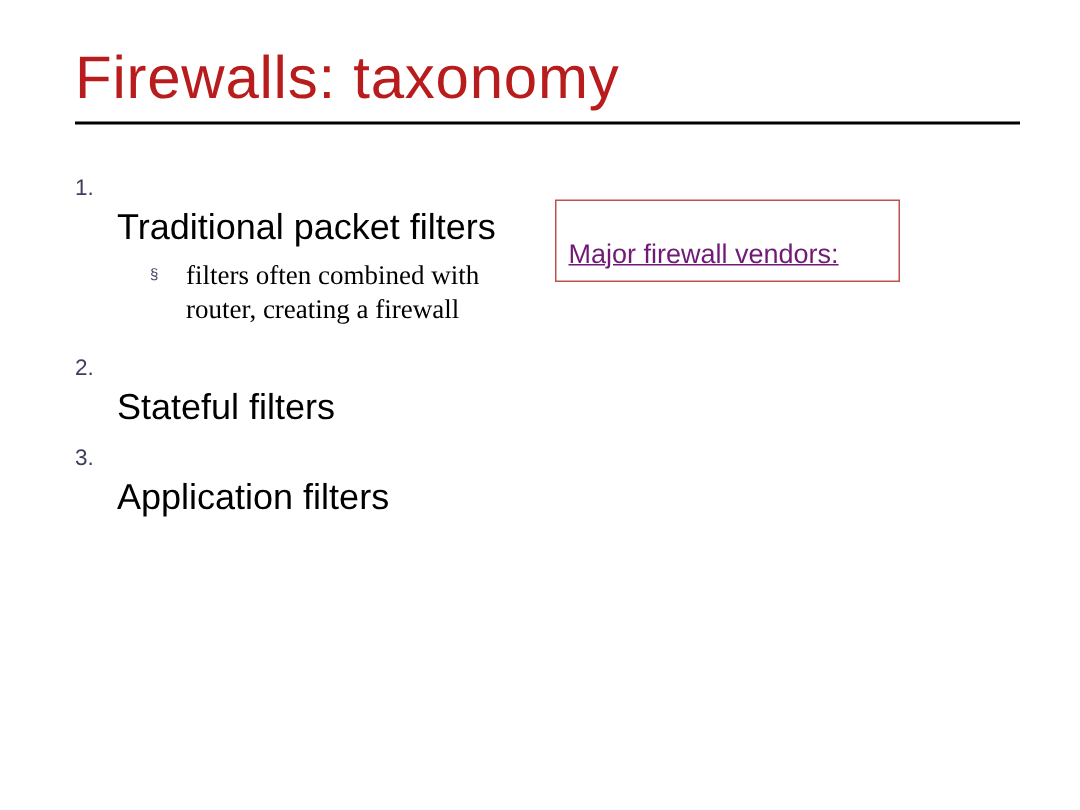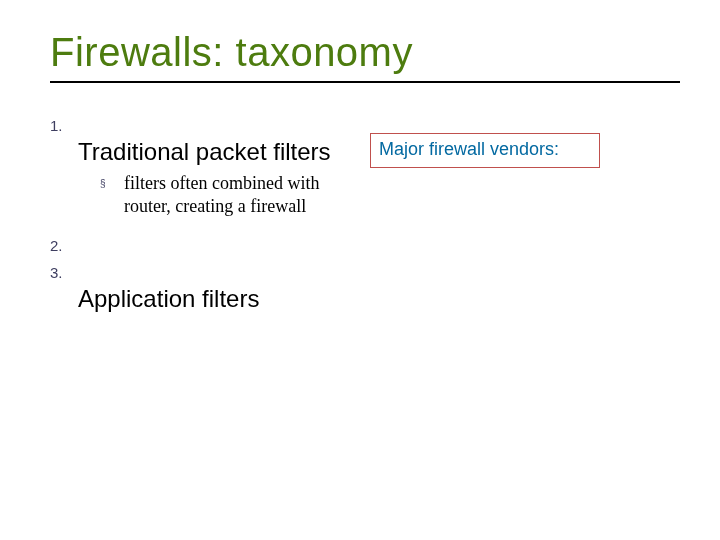--- a/index.html
+++ b/index.html
@@ -15,21 +15,21 @@
     width: 720px;
     height: 540px;
     position: relative;
     box-sizing: border-box;
     padding: 30px 40px 40px 50px;
   }
   .title {
     font-family: Arial, Helvetica, sans-serif;
     font-size: 40px;
     font-weight: normal;
-    color: #4d7c0f;
+    color: #b91c1c;
     margin: 0 0 6px 0;
     letter-spacing: 0.5px;
   }
   .title-rule {
     border: none;
     border-top: 2px solid #000000;
     margin: 0 0 28px 0;
     width: 100%;
   }
   .columns {
@@ -93,21 +93,23 @@
   .vendor-box {
     border: 1px solid #c0504d;
     padding: 4px 8px 6px 8px;
     font-size: 18px;
     line-height: 1.25;
     color: #3e3e60;
     width: 230px;
     box-sizing: border-box;
   }
   .vendor-heading {
-    color: #0369a1;
+    text-decoration: underline;
+    color: #701a75;
+    margin-top: 20px;
   }
   .vendor-item {
     color: #3e3e60;
   }
 </style>
 </head>
 <body>
 
 <div class="slide">
 
@@ -125,20 +127,21 @@
         </li>
         <ul class="sub-list">
           <li class="sub-li">
             <span class="sub-marker">§</span>
             <span class="sub-text">filters often combined with  router, creating a firewall</span>
           </li>
         </ul>
 
         <li class="li-main">
           <span class="marker">2.</span>
+          <span class="li-text">Stateful filters</span>
         </li>
 
         <li class="li-main">
           <span class="marker">3.</span>
           <span class="li-text">Application filters</span>
         </li>
 
       </ol>
     </div>
 

